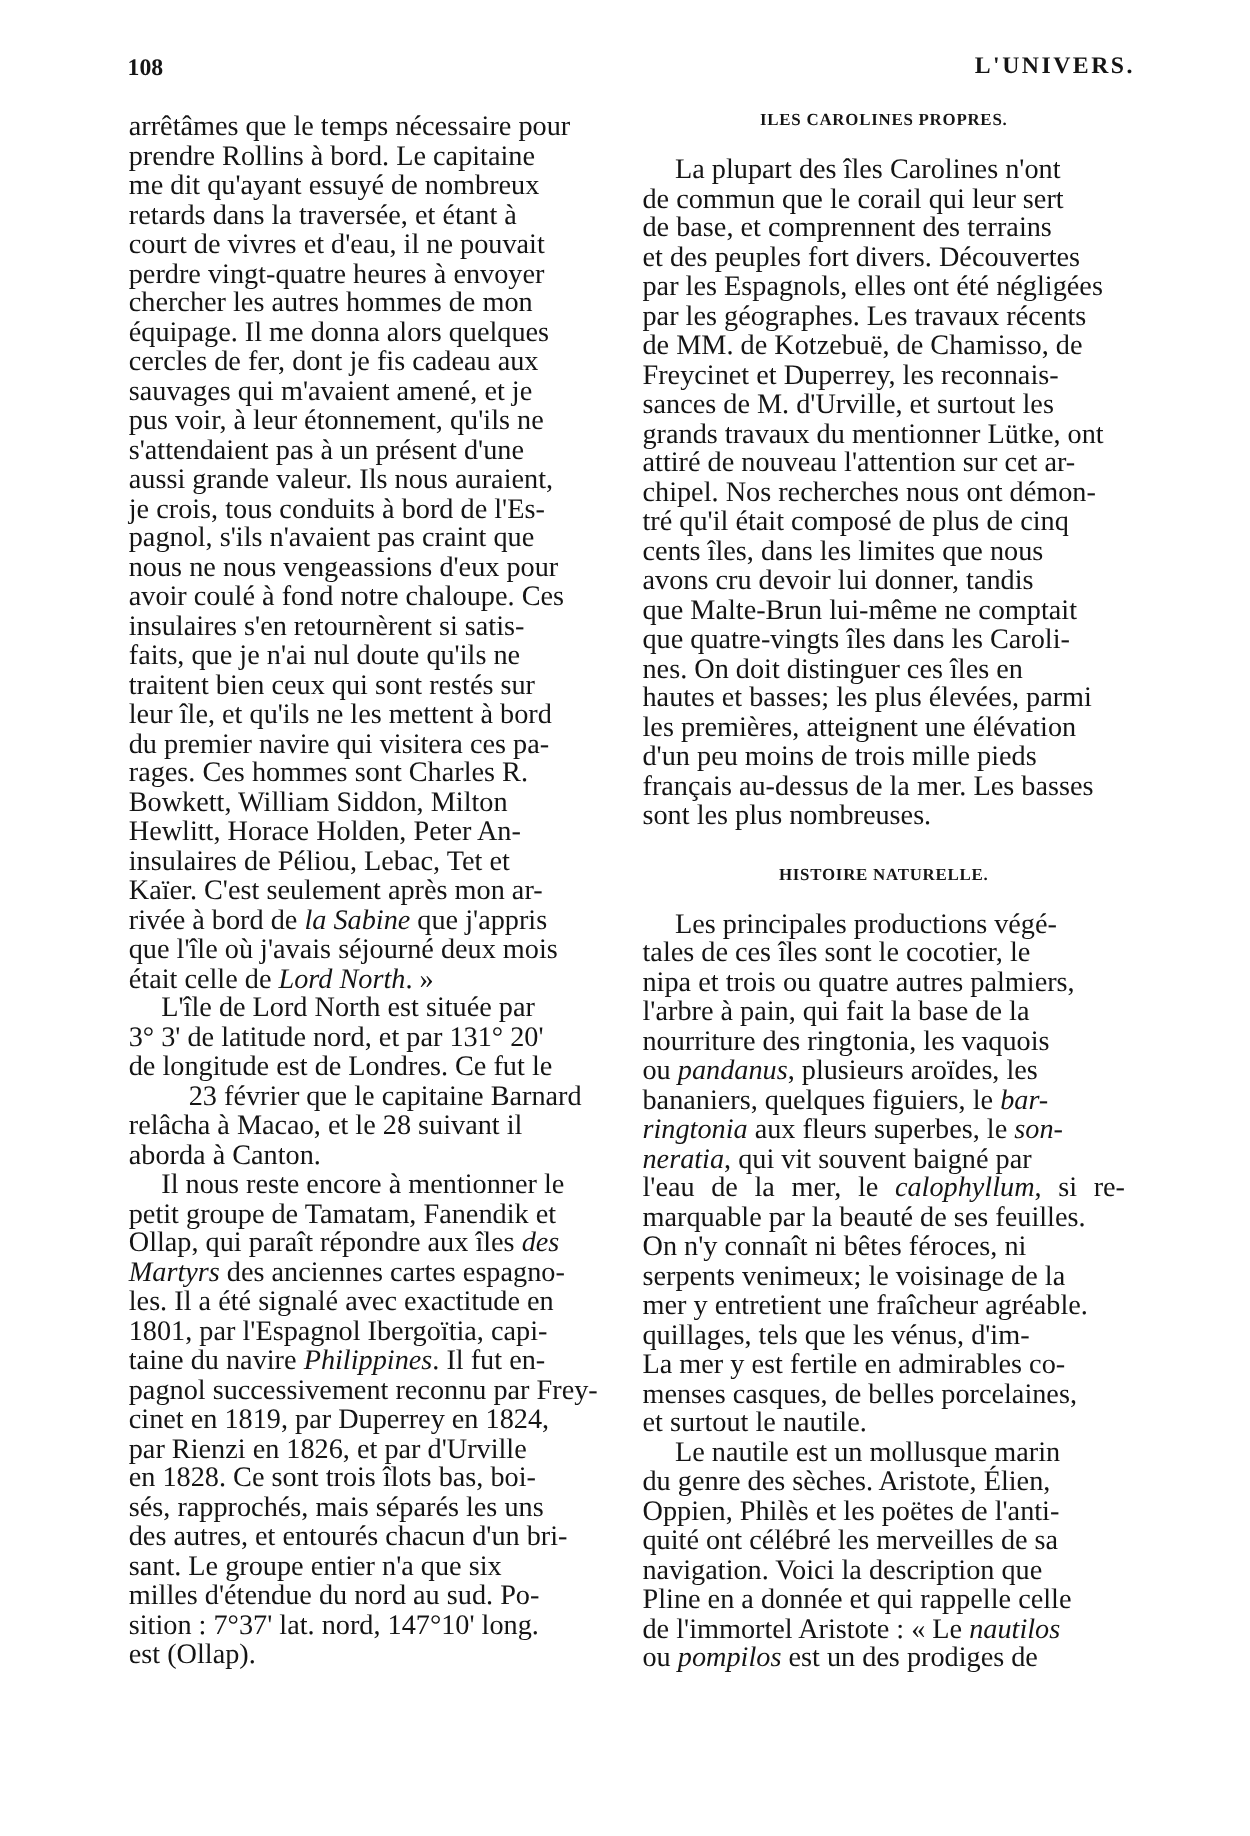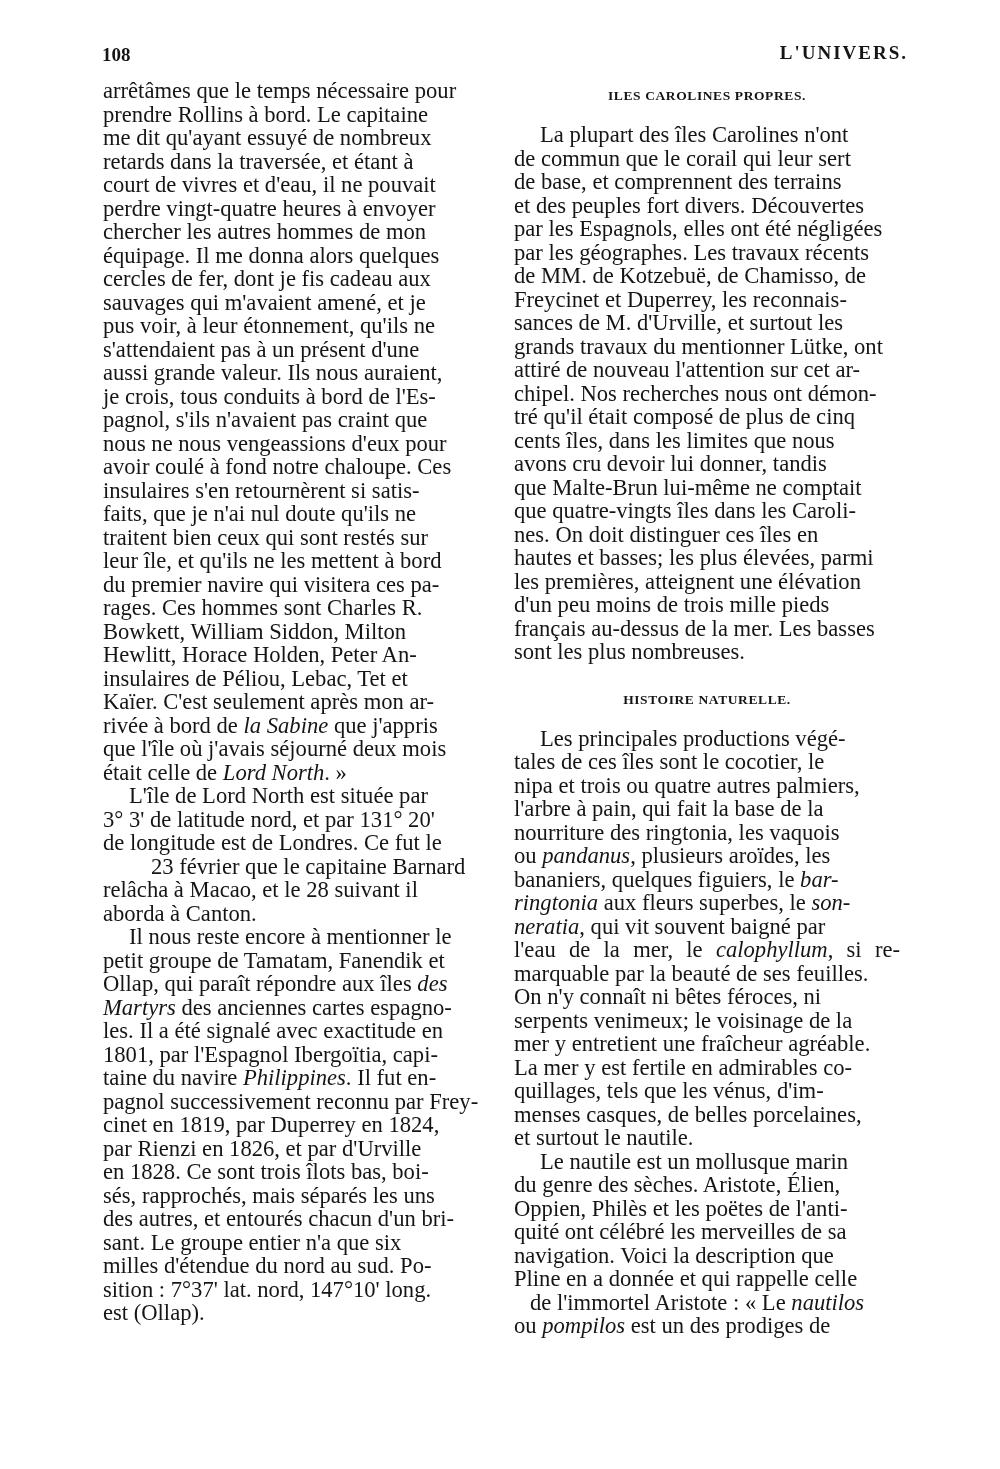--- a/index.html
+++ b/index.html
@@ -14,21 +14,21 @@
   .page-number {
     position: absolute; left: 0; top: 2px;
     font-family: "Liberation Serif", serif; font-weight: bold; font-size: 19px;
   }
   .running-title {
     position: absolute; left: 0; right: 0; top: 0; text-align: right;
     font-family: "Liberation Serif", serif; font-weight: bold; font-size: 19px;
     letter-spacing: 2px;
   }
   .column {
-    position: absolute; top: 79px; width: 386px;
+    position: absolute; top: 89px; width: 386px;
     font-family: "Liberation Serif", serif; font-size: 22.6px;
   }
   .col-left { left: 103px; }
   .col-right { left: 514px; top: 86px; }
   .line {
     display: block; height: 23.5px; line-height: 23.5px;
     white-space: nowrap; text-align: justify; text-align-last: justify;
   }
   .line.last { text-align-last: left; }
   .line.indent { padding-left: 26px; }
@@ -154,29 +154,29 @@
     <span class="line" style="word-spacing: 0px; text-align-last: left;">nourriture des ringtonia, les vaquois</span>
     <span class="line" style="word-spacing: 0px; text-align-last: left;"><span>ou </span><i>pandanus</i><span>, plusieurs aroïdes, les</span></span>
     <span class="line" style="word-spacing: 0px; text-align-last: left;"><span>bananiers, quelques figuiers, le </span><i>bar-</i></span>
     <span class="line" style="word-spacing: 0px; text-align-last: left;"><i>ringtonia</i><span> aux fleurs superbes, le </span><i>son-</i></span>
     <span class="line" style="word-spacing: 0px; text-align-last: left;"><i>neratia</i><span>, qui vit souvent baigné par</span></span>
     <span class="line" style="word-spacing: 0px; display: block; transform-origin: left center; letter-spacing: -0.000400641px;"><span>l'eau de la mer, le </span><i>calophyllum</i><span>, si re-</span></span>
     <span class="line" style="word-spacing: 0px; text-align-last: left;">marquable par la beauté de ses feuilles.</span>
     <span class="line" style="word-spacing: 0px; text-align-last: left;">On n'y connaît ni bêtes féroces, ni</span>
     <span class="line" style="word-spacing: 0px; text-align-last: left;">serpents venimeux; le voisinage de la</span>
     <span class="line" style="word-spacing: 0px; text-align-last: left;">mer y entretient une fraîcheur agréable.</span>
+    <span class="line" style="word-spacing: 0px; text-align-last: left;">quillages, tels que les vénus, d'im-</span>
     <span class="line" style="word-spacing: 0px; text-align-last: left;">La mer y est fertile en admirables co-</span>
-    <span class="line" style="word-spacing: 0px; text-align-last: left;">quillages, tels que les vénus, d'im-</span>
     <span class="line" style="word-spacing: 0px; text-align-last: left;">menses casques, de belles porcelaines,</span>
     <span class="line last" style="word-spacing: 0px;">et surtout le nautile.</span>
   </div>
 
   <div>
     <span class="line indent" style="word-spacing: 0px; text-align-last: left;">Le nautile est un mollusque marin</span>
     <span class="line" style="word-spacing: 0px; text-align-last: left;">du genre des sèches. Aristote, Élien,</span>
     <span class="line" style="word-spacing: 0px; text-align-last: left;">Oppien, Philès et les poëtes de l'anti-</span>
     <span class="line" style="word-spacing: 0px; text-align-last: left;">quité ont célébré les merveilles de sa</span>
     <span class="line" style="word-spacing: 0px; text-align-last: left;">navigation. Voici la description que</span>
     <span class="line" style="word-spacing: 0px; text-align-last: left;">Pline en a donnée et qui rappelle celle</span>
-    <span class="line" style="word-spacing: 0px; text-align-last: left; margin-left: 16px;"><span>de l'immortel Aristote : « Le </span><i>nautilos</i></span>
+    <span class="line" style="word-spacing: 0px; text-align-last: left;"><span>de l'immortel Aristote : « Le </span><i>nautilos</i></span>
     <span class="line" style="word-spacing: 0px; text-align-last: left;"><span>ou </span><i>pompilos</i><span> est un des prodiges de</span></span>
   </div>
 </div>
 
 </body></html>

